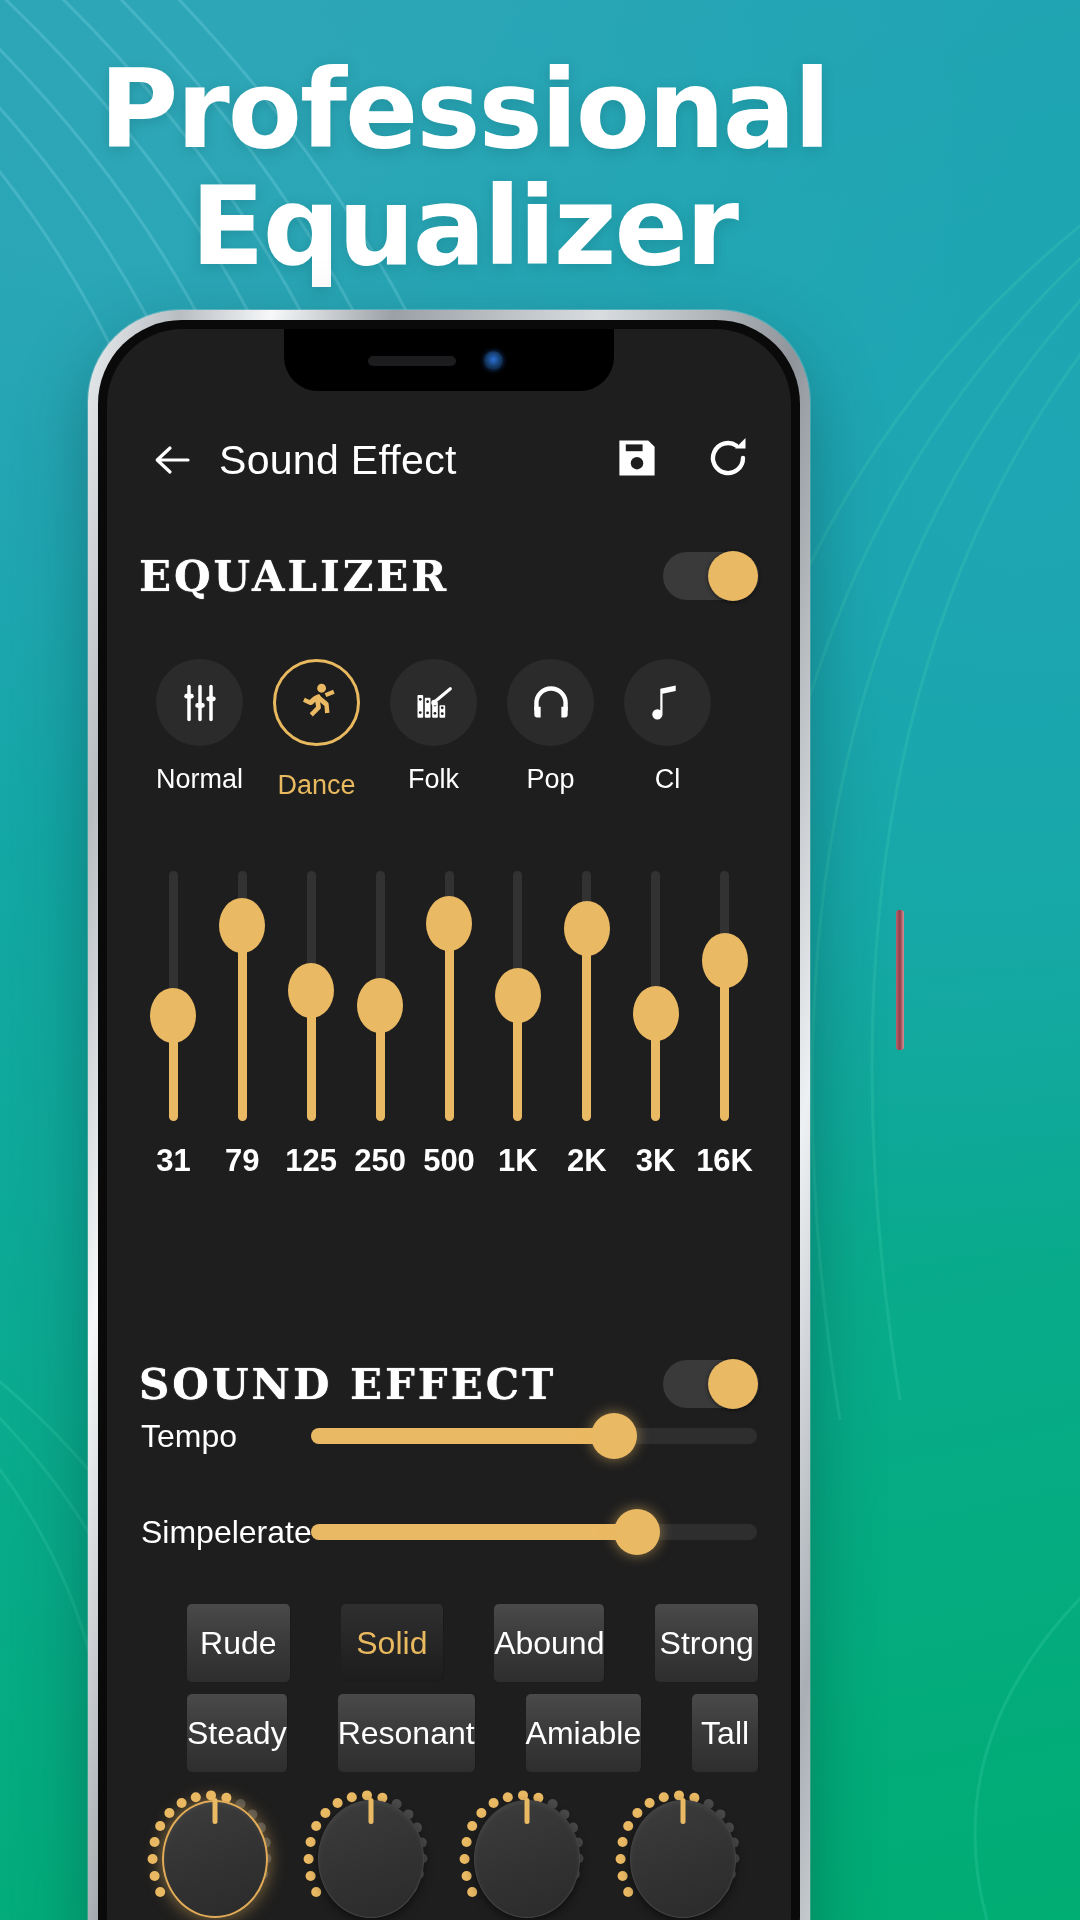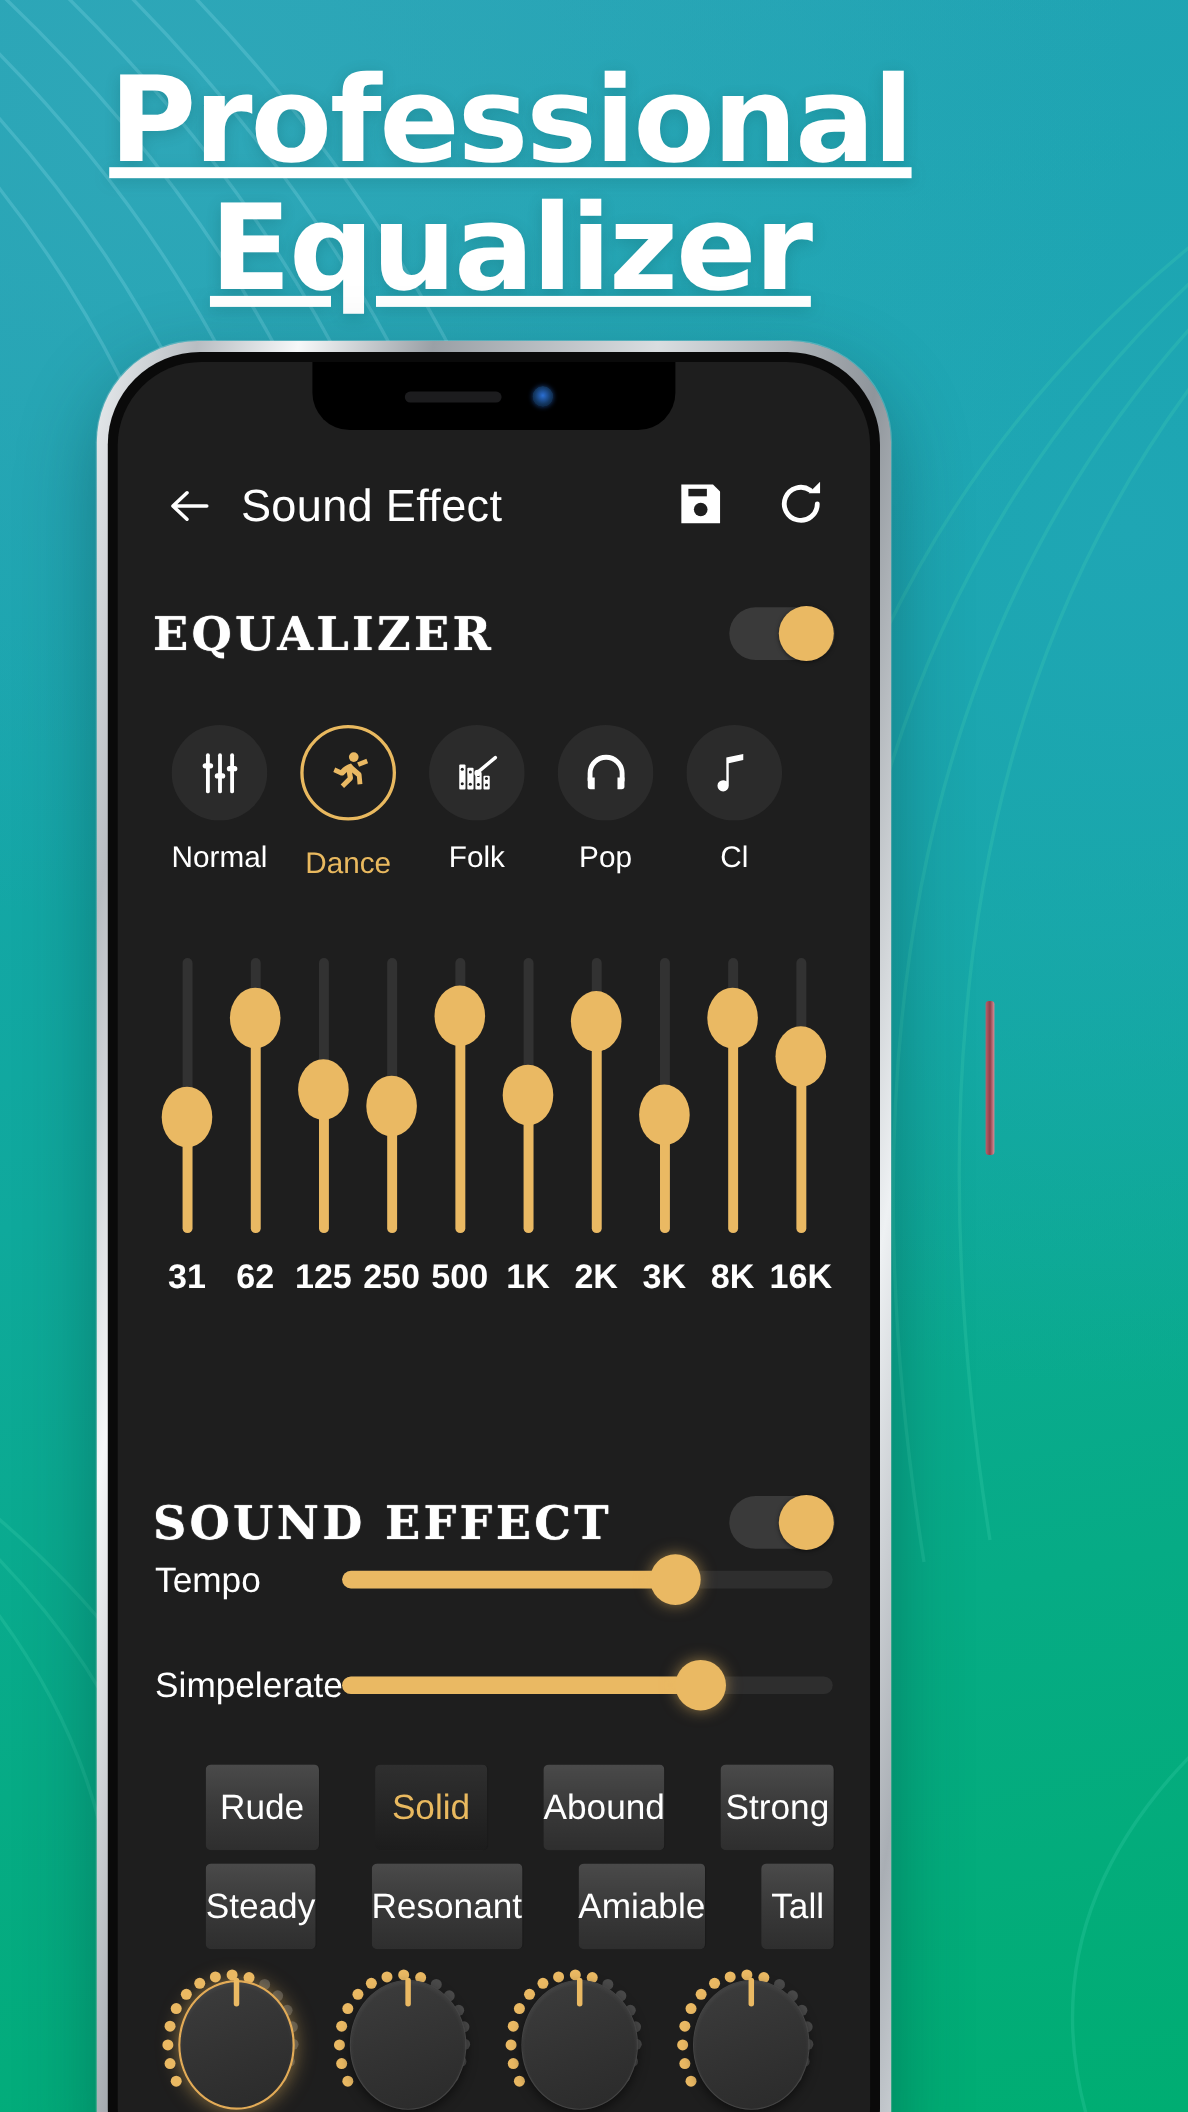--- a/index.html
+++ b/index.html
@@ -22,21 +22,20 @@
   #bg-lines2 { position:absolute; inset:0; opacity:.22; }
 
   
   #headline {
     position:absolute; top:52px; left:0; width:928px;
     text-align:center; color:#fff;
     font-family:"DejaVu Sans", sans-serif;
     font-weight:bold; font-size:108px; line-height:1.08;
     letter-spacing:-2px;
     text-shadow:0 3px 14px rgba(0,60,60,.20);
-    text-decoration:underline;
   }
   #headline .l2 { display:block; }
 
   
   #phone {
     position:absolute; left:88px; top:310px;
     width:722px; height:1700px;
     border-radius:92px;
     background:linear-gradient(100deg,#e9ecee 0%,#b8bdc2 9%,#f6f8f9 18%,#9aa0a6 30%,#d9dde0 50%,#8f959b 70%,#eef1f3 84%,#a9aeb4 94%,#cfd4d8 100%);
     padding:10px;
@@ -370,21 +369,21 @@
               <div class="band-thumb" style="bottom:calc(42% - 27px)"></div>
             </div>
             <div class="band-label">31</div>
           </div>
 
           <div class="band">
             <div class="band-track">
               <div class="band-fill" style="height:78%"></div>
               <div class="band-thumb" style="bottom:calc(78% - 27px)"></div>
             </div>
-            <div class="band-label">62</div>
+            <div class="band-label">79</div>
           </div>
 
           <div class="band">
             <div class="band-track">
               <div class="band-fill" style="height:52%"></div>
               <div class="band-thumb" style="bottom:calc(52% - 27px)"></div>
             </div>
             <div class="band-label">125</div>
           </div>
 
@@ -421,27 +420,20 @@
           </div>
 
           <div class="band">
             <div class="band-track">
               <div class="band-fill" style="height:43%"></div>
               <div class="band-thumb" style="bottom:calc(43% - 27px)"></div>
             </div>
             <div class="band-label">3K</div>
           </div>
 
-          <div class="band">
-            <div class="band-track">
-              <div class="band-fill" style="height:78%"></div>
-              <div class="band-thumb" style="bottom:calc(78% - 27px)"></div>
-            </div>
-            <div class="band-label">8K</div>
-          </div>
 
           <div class="band">
             <div class="band-track">
               <div class="band-fill" style="height:64%"></div>
               <div class="band-thumb" style="bottom:calc(64% - 27px)"></div>
             </div>
             <div class="band-label">16K</div>
           </div>
 
         </div>

